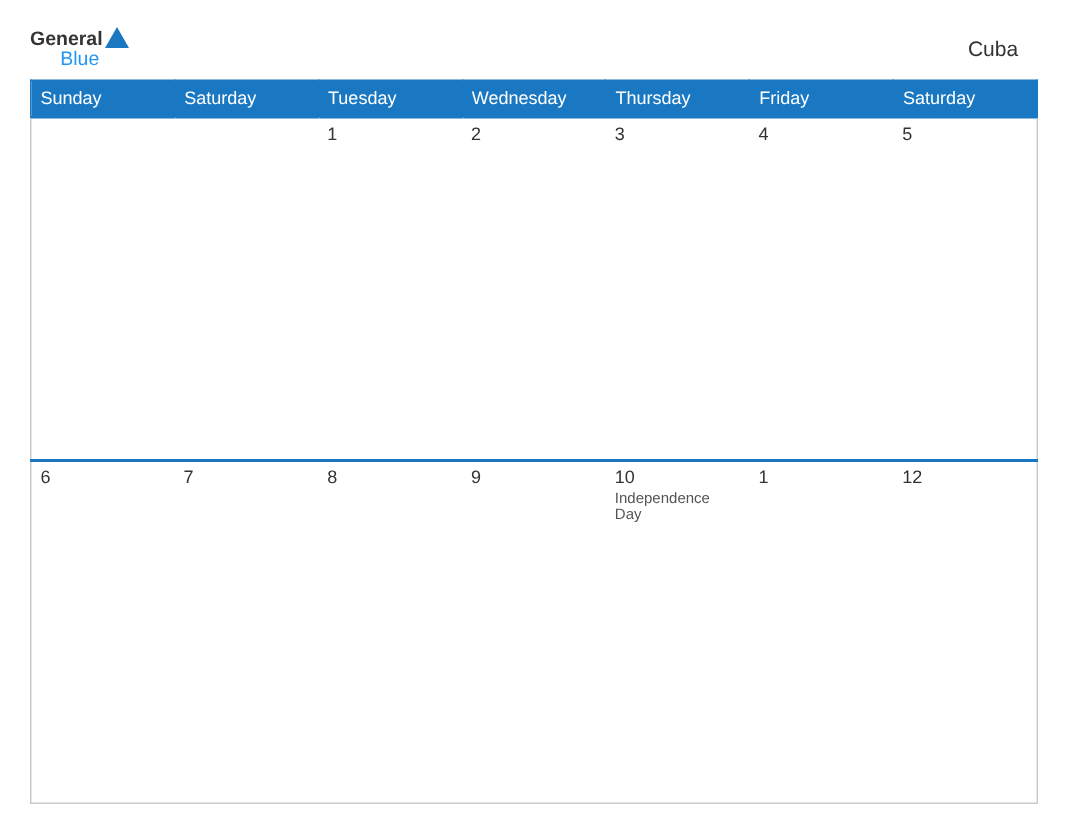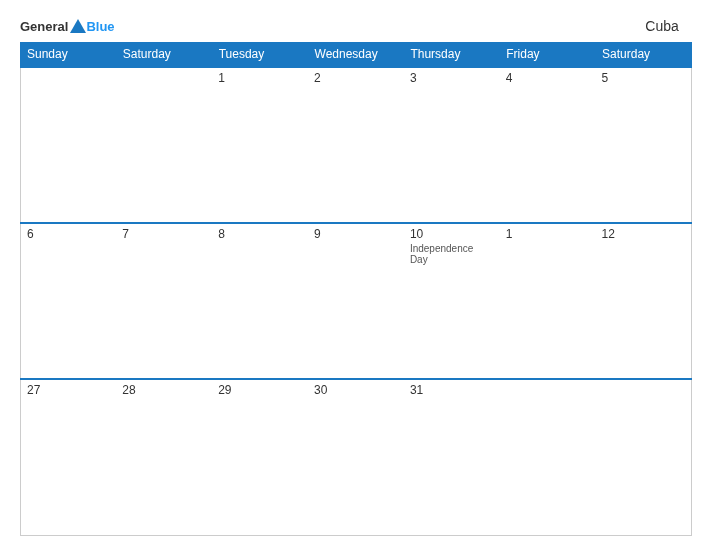--- a/index.html
+++ b/index.html
@@ -19,32 +19,32 @@
       flex-direction: column;
     }
     .header {
       display: flex;
       align-items: center;
       justify-content: space-between;
       margin-bottom: 8px;
     }
     .logo {
       display: flex;
-      flex-direction: row;
+      flex-direction: column;
       align-items: center;
     }
     .logo-general {
       font-size: 13px;
       font-weight: bold;
       color: #333;
       line-height: 1;
     }
     .logo-blue {
       font-size: 13px;
-      font-weight: bold;
+      font-weight: normal;
       color: #2196F3;
       line-height: 1;
     }
     .logo-icon {
       width: 16px;
       height: 14px;
       display: inline-block;
       margin-left: 2px;
       vertical-align: middle;
     }
@@ -182,34 +182,15 @@
             <span class="day-num">10</span>
             <span class="event-label">Independence Day</span>
           </td>
           <td>
             <span class="day-num">1</span>
           </td>
           <td>
             <span class="day-num">12</span>
           </td>
         </tr>
-        <tr>
-          <td>
-            <span class="day-num">27</span>
-          </td>
-          <td>
-            <span class="day-num">28</span>
-          </td>
-          <td>
-            <span class="day-num">29</span>
-          </td>
-          <td>
-            <span class="day-num">30</span>
-          </td>
-          <td>
-            <span class="day-num">31</span>
-          </td>
-          <td></td>
-          <td></td>
-        </tr>
       </tbody>
   </table>
 </div>
 
 </body></html>

